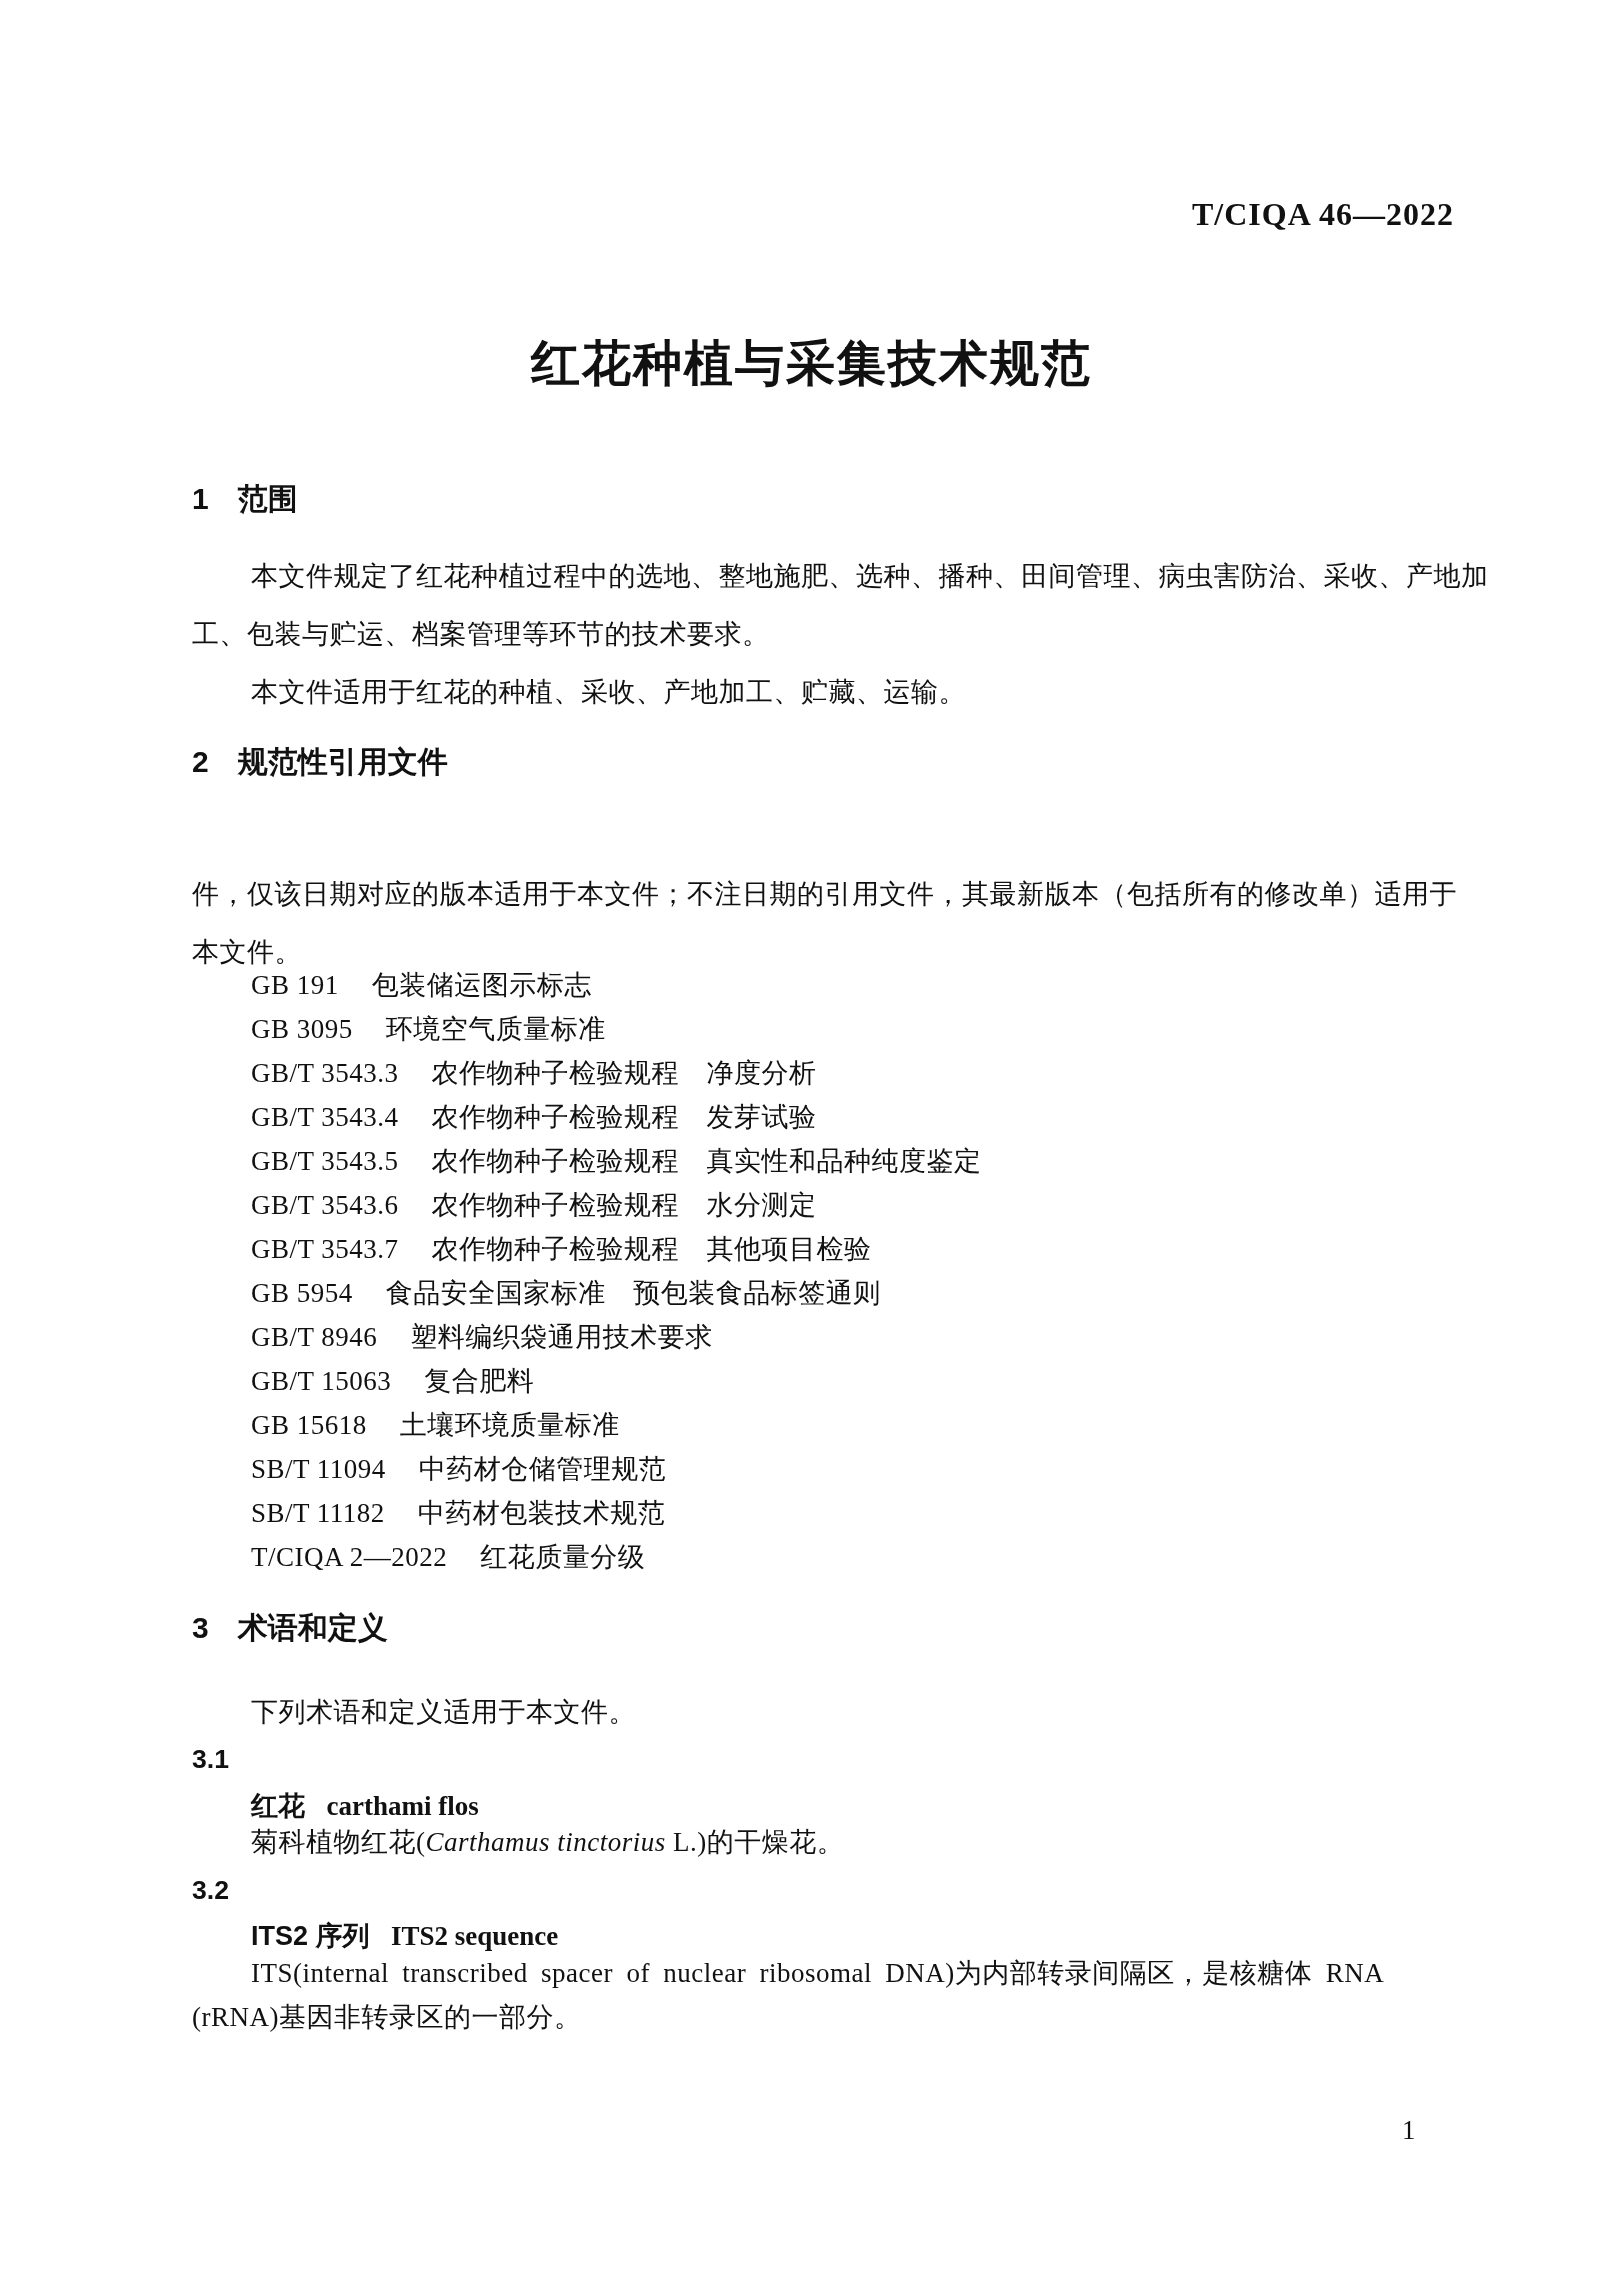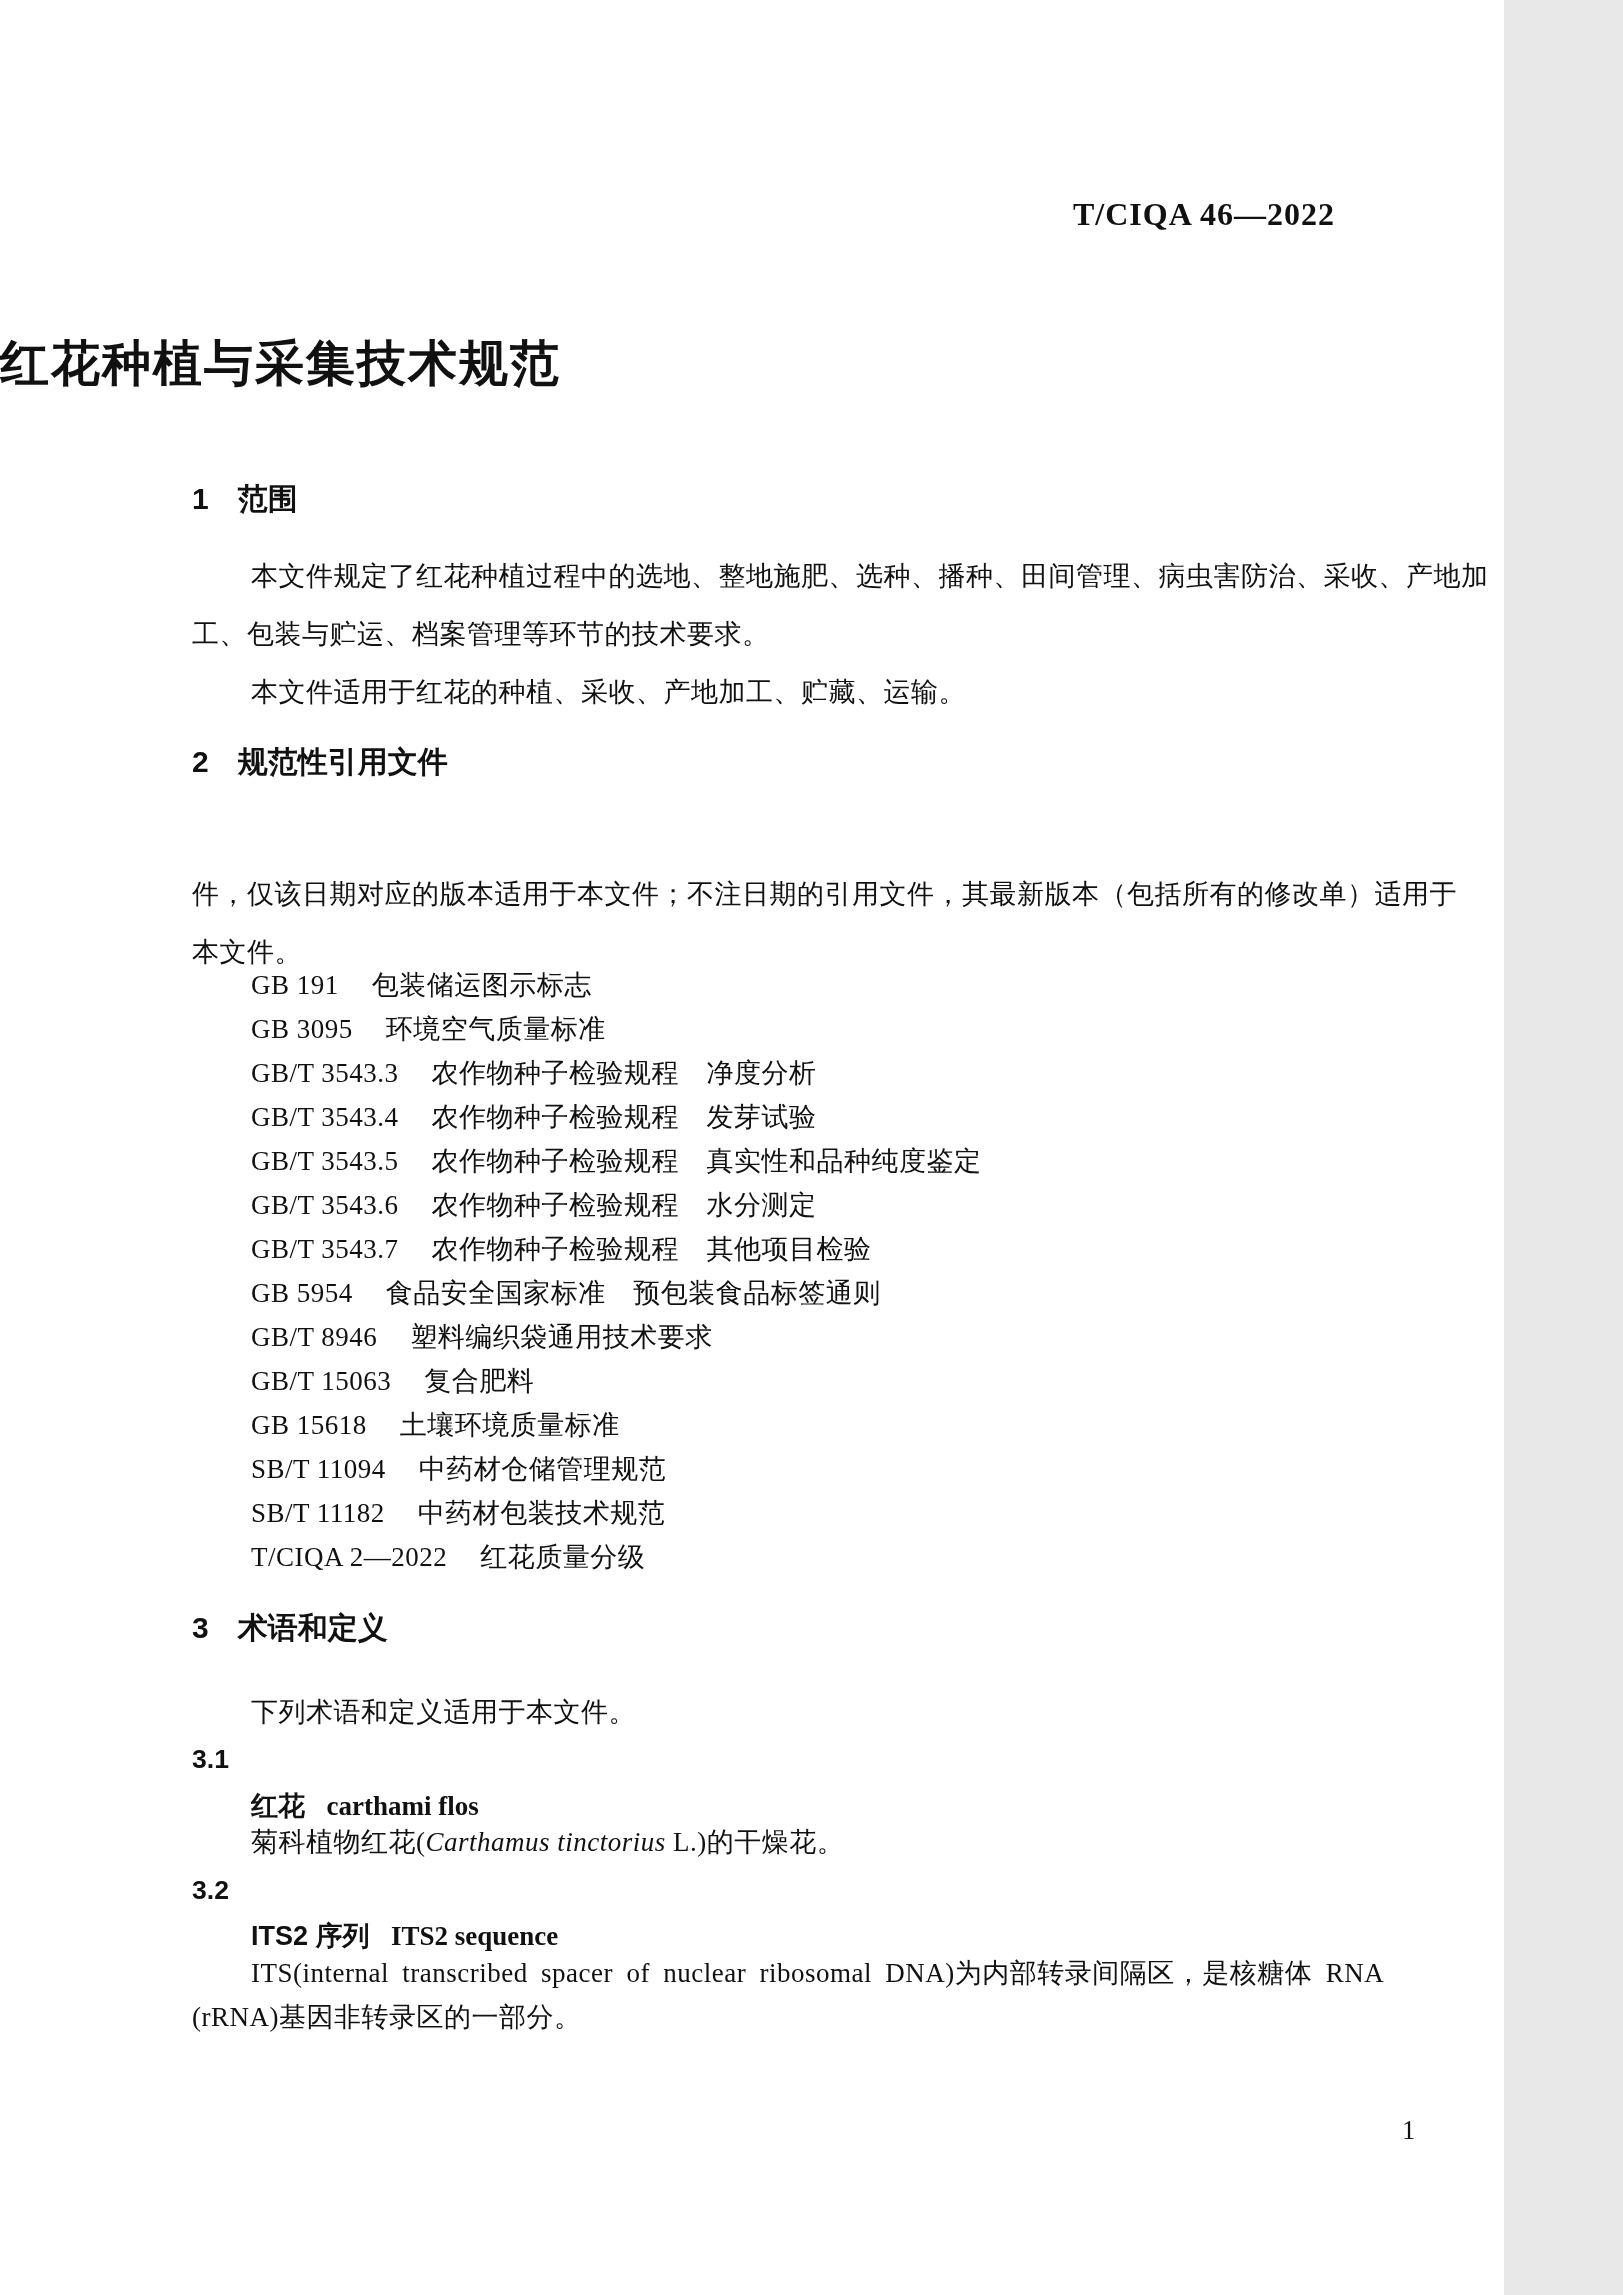--- a/index.html
+++ b/index.html
@@ -1,31 +1,31 @@
 <!DOCTYPE html>
 <html style="font-size:8.2px"><head>
 <meta charset="utf-8">
 <style>
   html, body { margin: 0; padding: 0; background: #e8e8e8; }
   .page {
     position: relative;
-    width: 1504px;
+    width: 1623px;
     height: 2295px;
     background: #ffffff;
     color: #111;
     overflow: hidden;
   }
   .abs { position: absolute; white-space: nowrap; }
   .serif { font-family: "Liberation Serif", "DejaVu Serif", serif; }
   .sansb { font-family: "Liberation Sans", "DejaVu Sans", sans-serif; font-weight: 700; }
   .body-line { font-size: 27px; letter-spacing: 0.5px; line-height: 1.1; text-align: right; }
   .heading { font-size: 30px; line-height: 1.1; }
   .heading .h-label { margin-left: 29px; }
   .doc-code { font-size: 32px; font-weight: 700; letter-spacing: 1px; }
-  .doc-title { font-size: 49px; letter-spacing: 2px; left: 0; width: 100%; }
+  .doc-title { font-size: 49px; letter-spacing: 2px; left: 0; width: 100%; text-align: center; }
   .clause-num { font-size: 26.6px; }
   .term-zh { font-size: 27px; }
   .term-en { font-size: 27px; font-weight: 700; margin-left: 21.5px; font-family: "Liberation Serif", "DejaVu Serif", serif; }
   .latin-it { font-style: italic; }
   .en-spread { word-spacing: 6.1px; }
   .note-line { font-size: 23px; letter-spacing: 0.3px; }
   .note-label { font-family: "Liberation Sans", "DejaVu Sans", sans-serif; font-weight: 700; }
   .ref-row .ref-code { }
   .ref-row .ref-title { margin-left: 33px; }
   .page-num { font-size: 26.6px; }

